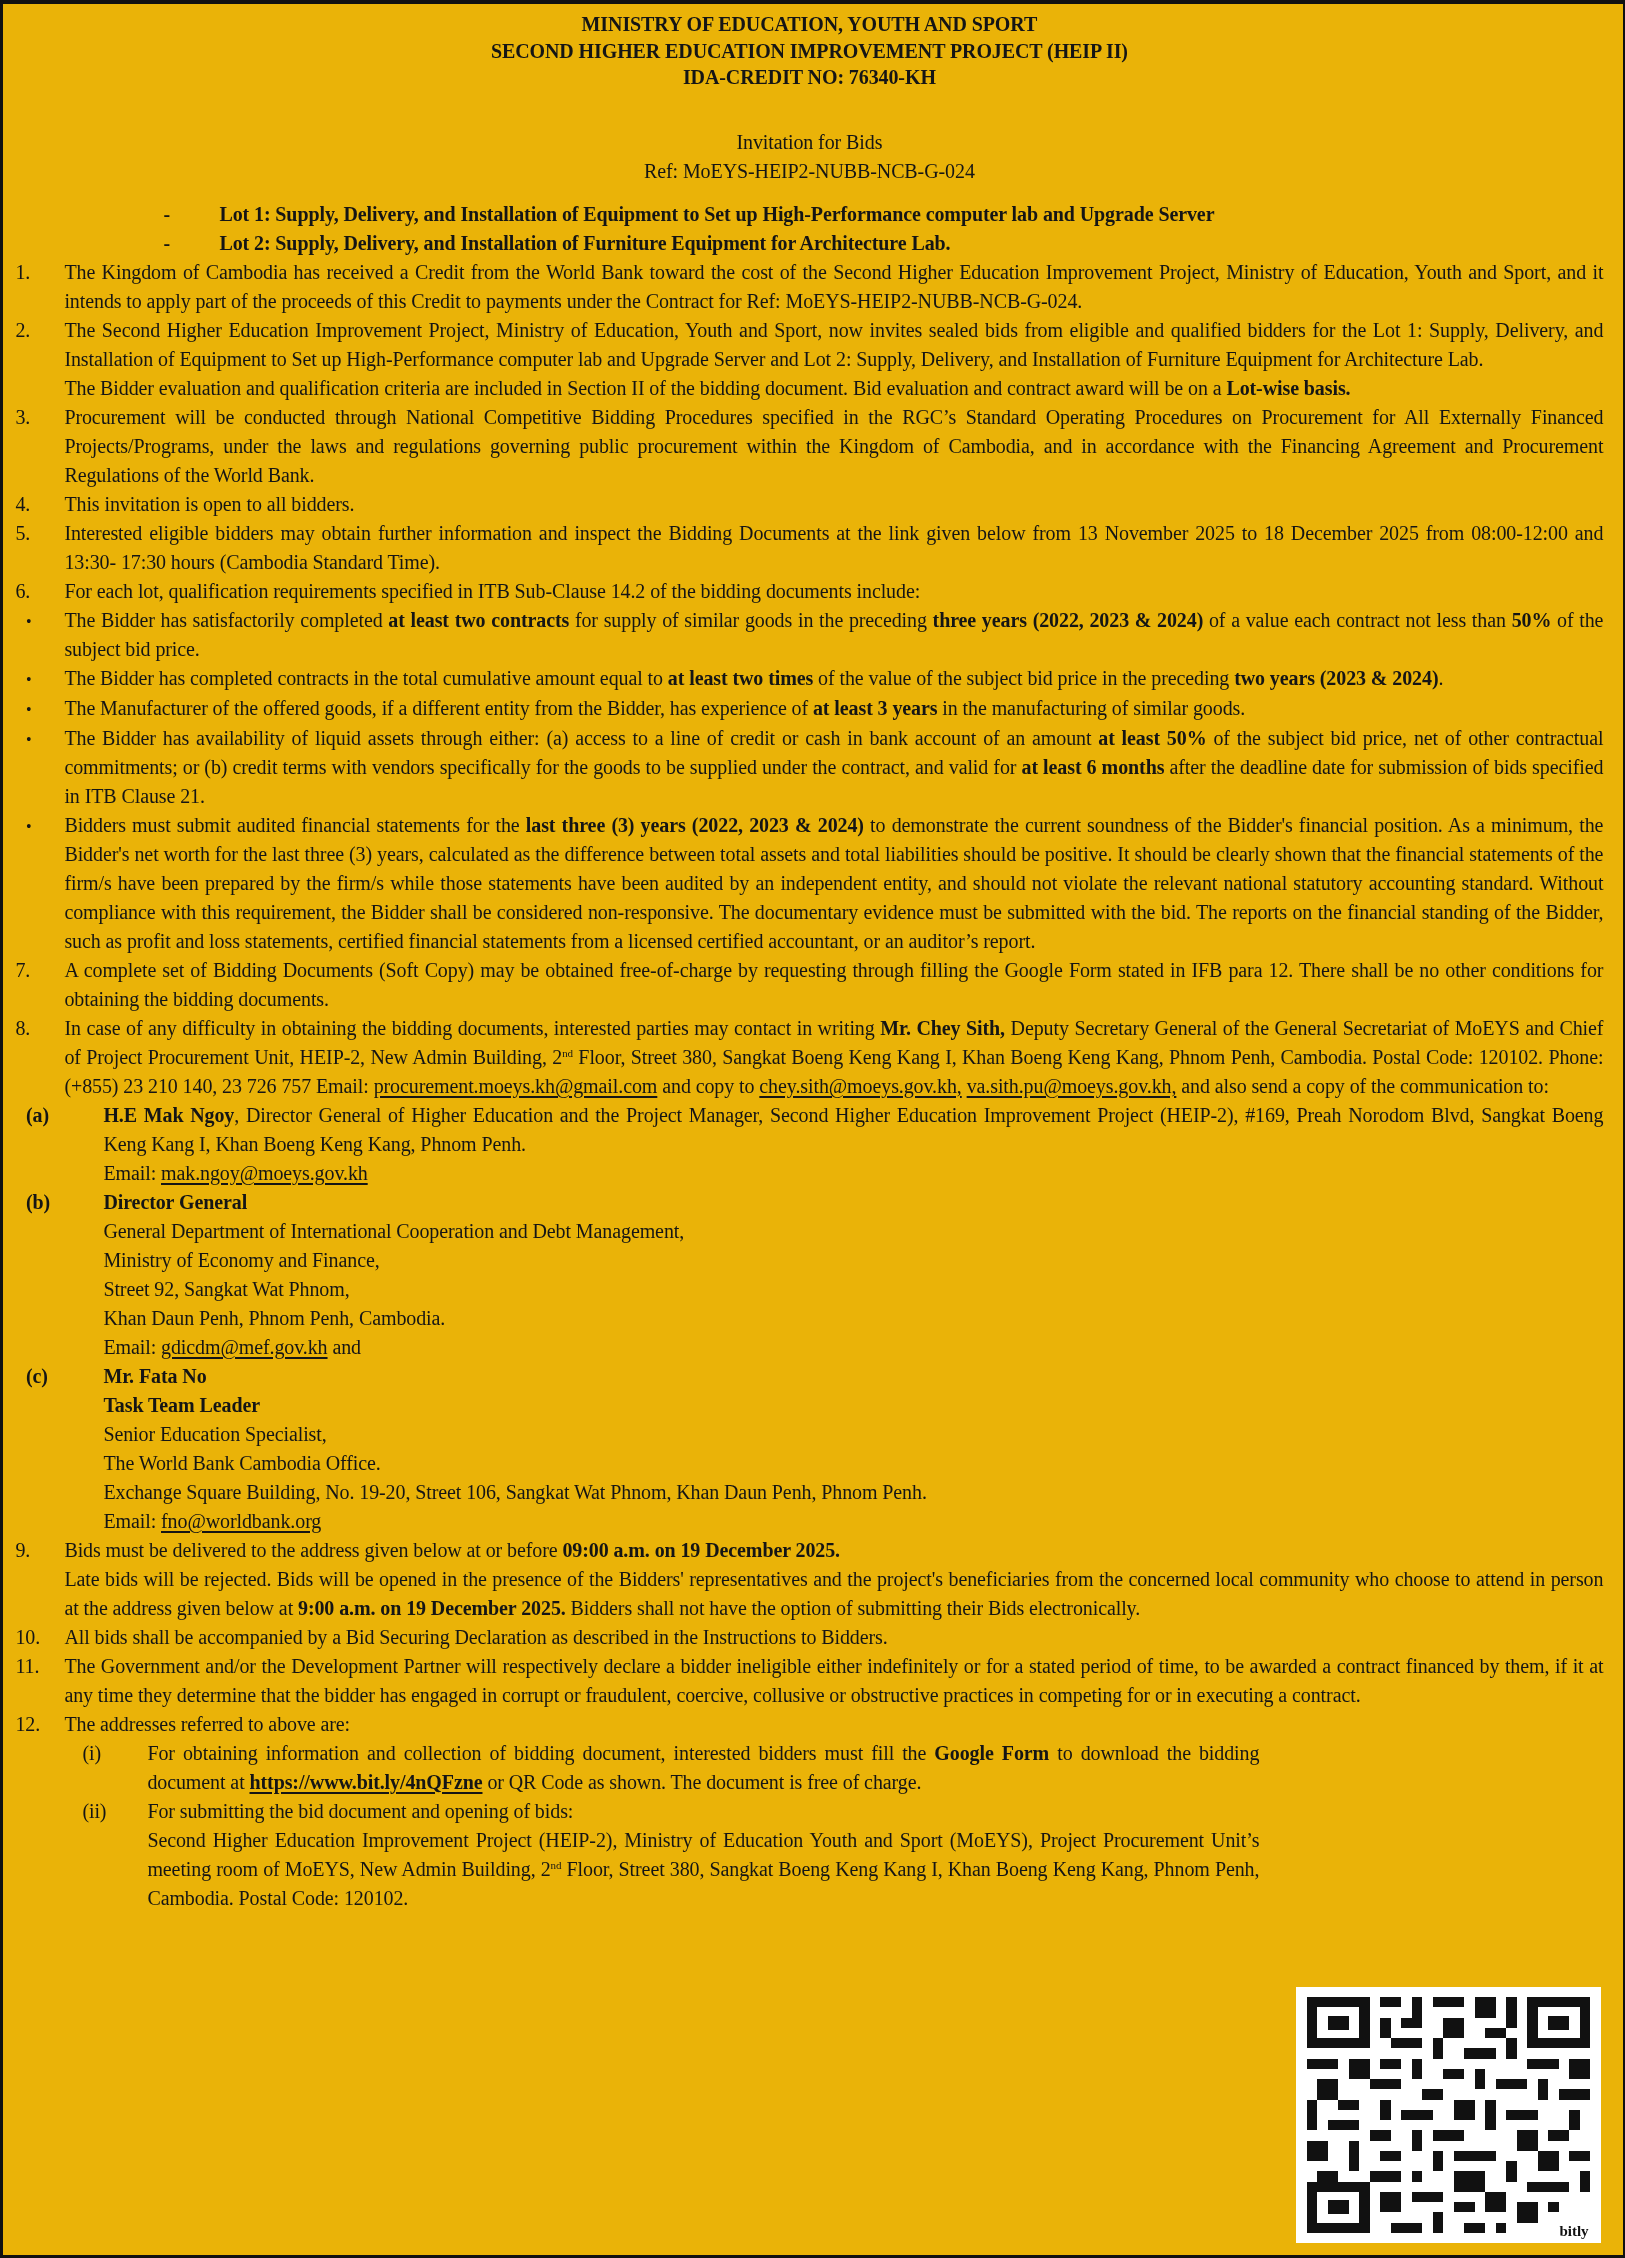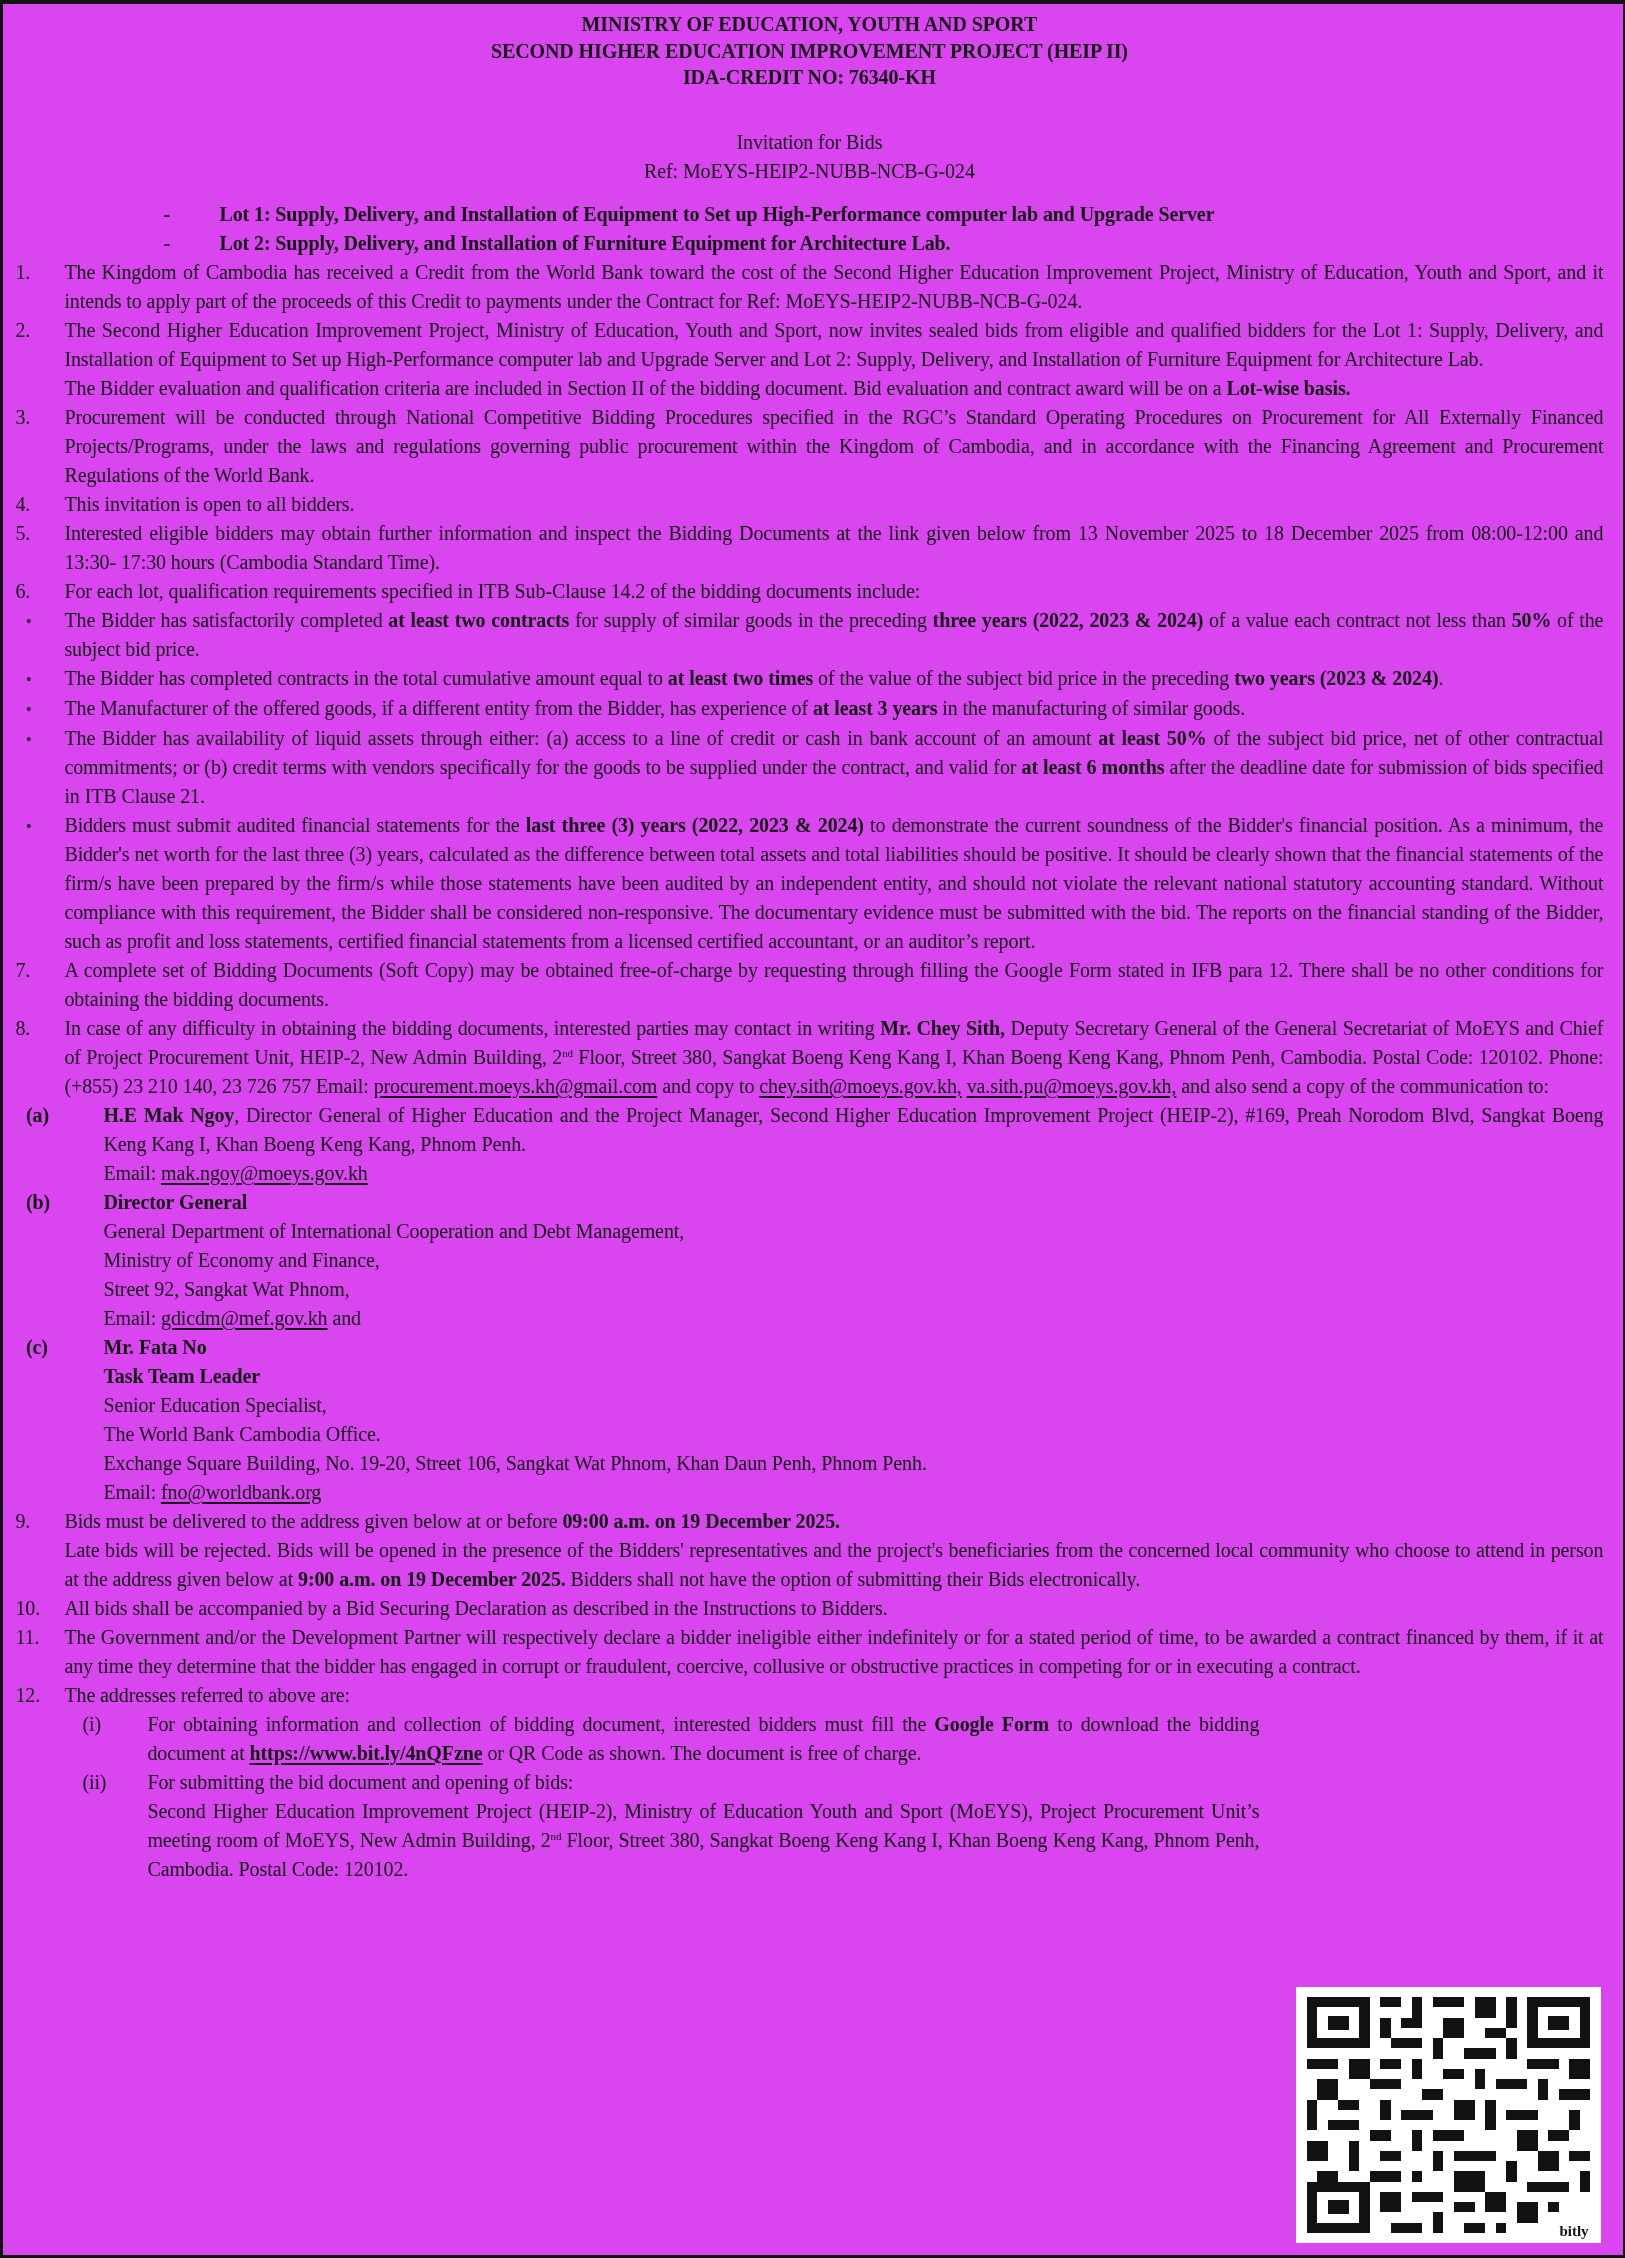--- a/index.html
+++ b/index.html
@@ -1,20 +1,20 @@
 <!DOCTYPE html>
 <html style="font-size:14px"><head>
 <meta charset="utf-8">
 <style>
   html, body { margin:0; padding:0; background:#fff; }
   body { width:1626px; height:2258px; overflow:hidden; position:relative; }
   .frame {
     position:absolute; left:0; top:0; width:1626px; height:2258px;
     box-sizing:border-box; border:3.5px solid #111; border-top-width:4.4px;
-    background:#d946ef;
+    background:#eab308;
   }
   .doc {
     position:absolute; left:12.4px; top:7px; width:1588px;
     font-family:"Liberation Serif", "DejaVu Serif", serif;
     font-size:20px; line-height:29px; color:#151515;
     letter-spacing:-0.1px;
   }
   .hdr { text-align:center; font-weight:bold; line-height:26.5px; font-size:20px; }
   .hdr-gap { height:37px; }
   .ifb { text-align:center; font-weight:normal; }
@@ -156,20 +156,21 @@
       <div><span>Email: </span><a class="lnk">mak.ngoy@moeys.gov.kh</a></div>
     </div>
   </div>
   <div class="sub">
     <span class="lbl">(b)</span>
     <div class="stxt">
       <div><b>Director General</b></div>
       <div>General Department of International Cooperation and Debt Management,</div>
       <div>Ministry of Economy and Finance,</div>
       <div>Street 92, Sangkat Wat Phnom,</div>
+      <div>Khan Daun Penh, Phnom Penh, Cambodia.</div>
       <div><span>Email: </span><a class="lnk">gdicdm@mef.gov.kh</a><span> and</span></div>
     </div>
   </div>
   <div class="sub">
     <span class="lbl">(c)</span>
     <div class="stxt">
       <div><b>Mr. Fata No</b></div>
       <div><b>Task Team Leader</b></div>
       <div>Senior Education Specialist,</div>
       <div>The World Bank Cambodia Office.</div>

